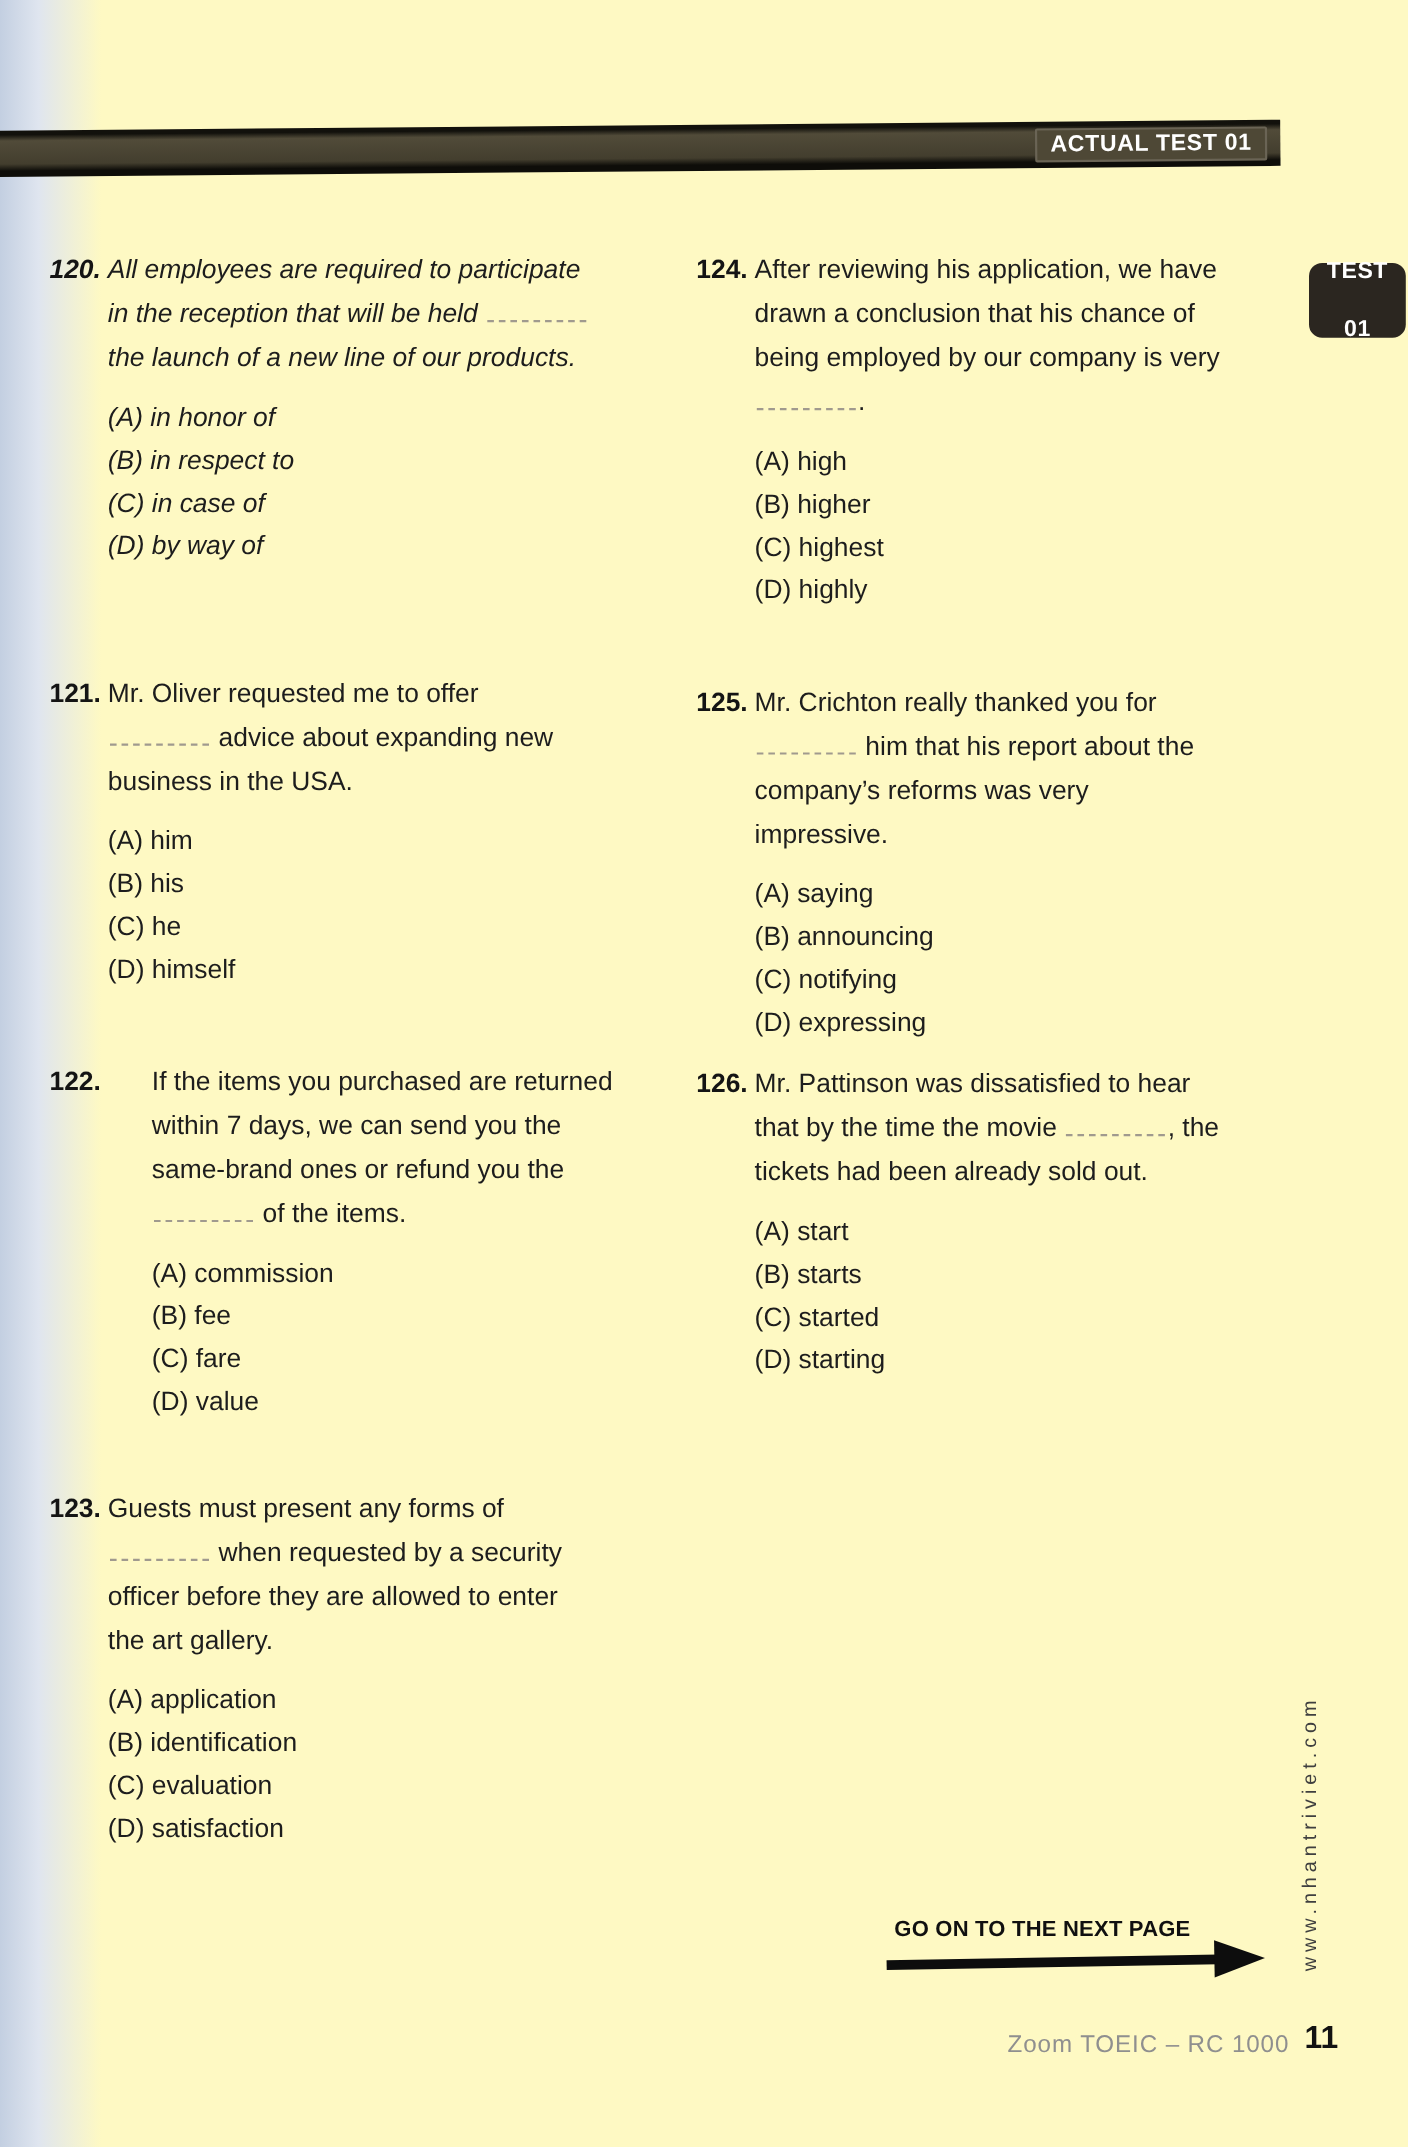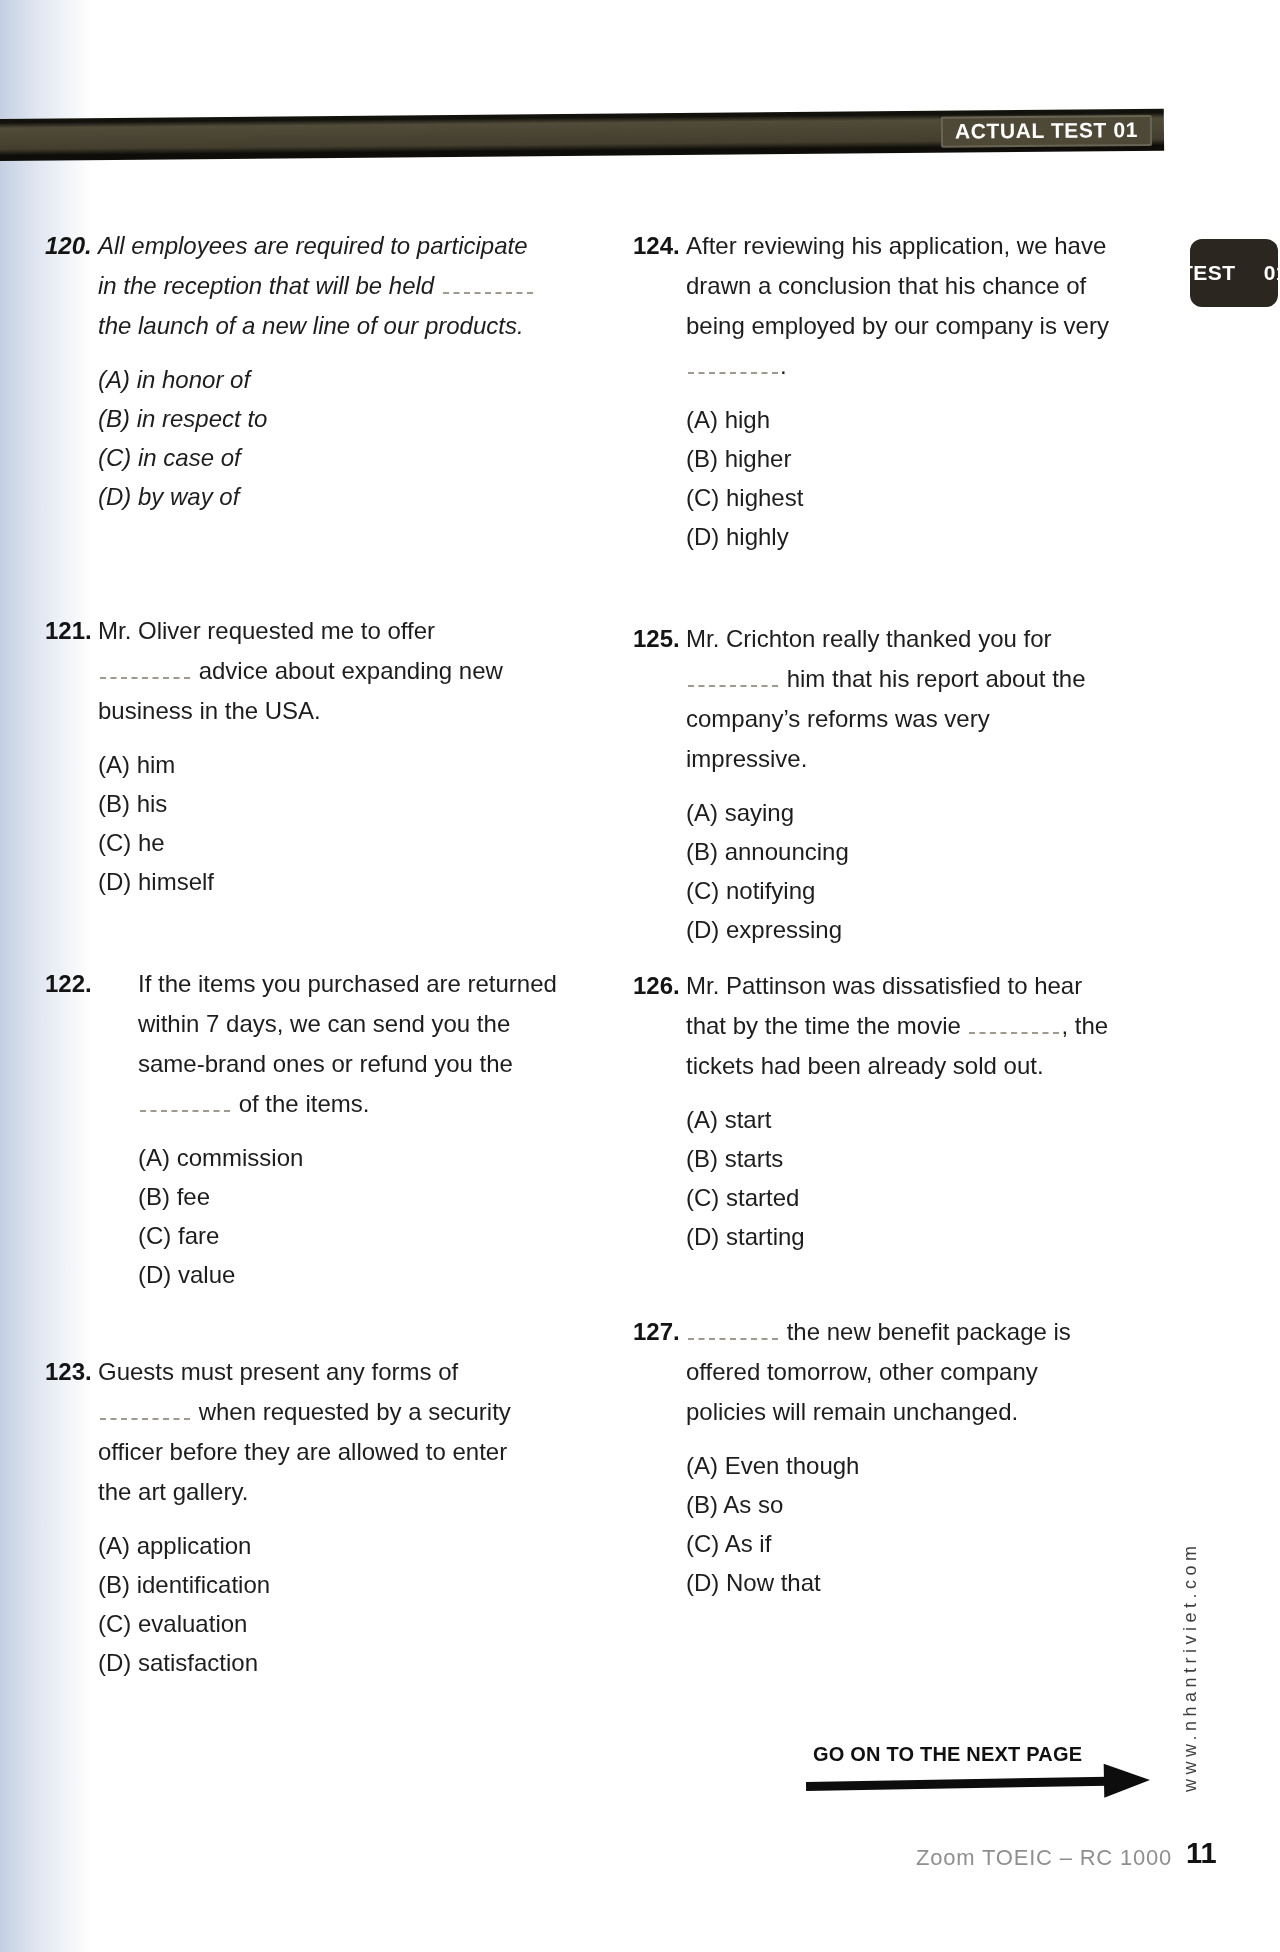--- a/index.html
+++ b/index.html
@@ -1,19 +1,19 @@
 <!DOCTYPE html>
 <html><head>
 <meta charset="utf-8">
 <title>Scanned Test Page</title>
 <style>
   html,body{margin:0;padding:0;background:#e9e9e9;}
   .page{
     position:relative;width:1280px;height:1952px;margin:0 auto;
-    background:#ffffff;overflow:hidden;
+    background:#fef9c3;overflow:hidden;
     font-family:"Liberation Sans",sans-serif;color:#1d1d1d;
   }
   .left-shade{
     position:absolute;left:0;top:0;width:92px;height:100%;
     background:linear-gradient(to right,#c3cfe1 0%,#dfe5ef 38%,rgba(252,251,248,0) 100%);
     pointer-events:none;
   }
   
   .topbar{
     position:absolute;left:-6px;top:119px;width:1170px;height:42px;
@@ -23,21 +23,21 @@
     box-sizing:border-box;padding-right:12px;
   }
   .bar-label-box{
     border:2px solid #6a6455;border-radius:2px;background:#4e4836;
     padding:1px 12px 2px 12px;
   }
   .bar-label{color:#ffffff;font-weight:bold;font-size:21px;letter-spacing:.6px;white-space:nowrap;}
   .badge{
     position:absolute;left:1190px;top:239px;width:88px;height:68px;
     background:#2b2620;border-radius:12px;
-    display:flex;flex-direction:row;align-items:center;justify-content:center;
+    display:flex;flex-direction:column;align-items:center;justify-content:center;
     color:#fff;font-weight:bold;font-size:21px;line-height:24px;letter-spacing:.5px;gap:28px;
   }
   
   .q{position:absolute;display:flex;font-size:24px;}
   .qnum{flex:0 0 53px;font-weight:bold;color:#141414;line-height:40px;}
   .qbody{}
   .q.ql .qbody{width:437px;}
   .q.qr .qbody{width:425px;}
   .stem{margin:0;line-height:40px;}
   .opts{margin-top:14px;}
@@ -176,32 +176,20 @@
       <p class="stem">Mr. Pattinson was dissatisfied to hear that by the time the movie <span class="blank"></span>, the tickets had been already sold out.</p>
       <div class="opts">
         <div class="opt">(A) start</div>
         <div class="opt">(B) starts</div>
         <div class="opt">(C) started</div>
         <div class="opt">(D) starting</div>
       </div>
     </div>
   </div>
 
-  <div class="q qr" style="left:633px;top:1312px;">
-    <div class="qnum">127.</div>
-    <div class="qbody">
-      <p class="stem"><span class="blank"></span> the new benefit package is offered tomorrow, other company policies will remain unchanged.</p>
-      <div class="opts">
-        <div class="opt">(A) Even though</div>
-        <div class="opt">(B) As so</div>
-        <div class="opt">(C) As if</div>
-        <div class="opt">(D) Now that</div>
-      </div>
-    </div>
-  </div>
 
   <div class="go-on">GO ON TO THE NEXT PAGE</div>
   <div class="arrow">
     <div class="arrow-line"></div>
     <div class="arrow-head"></div>
   </div>
 
   <div class="book-title">Zoom TOEIC – RC 1000</div>
   <div class="page-number">11</div>
   <div class="website">www.nhantriviet.com</div>

